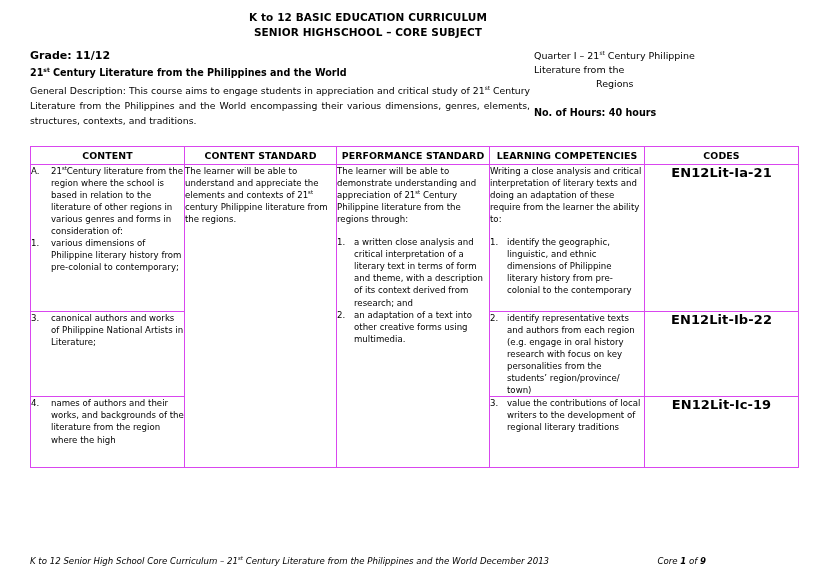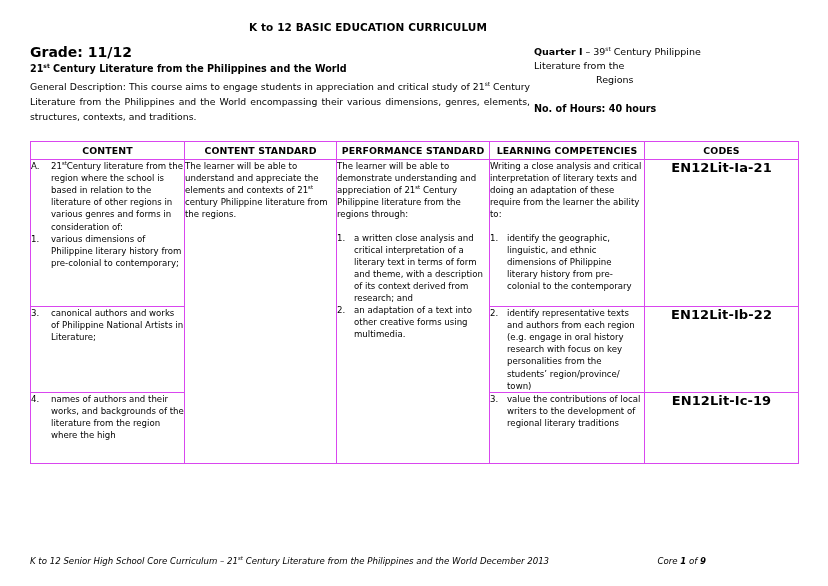--- a/index.html
+++ b/index.html
@@ -12,21 +12,21 @@
     height: 586px;
     font-family: "DejaVu Sans", "Liberation Sans", sans-serif;
     color: #000000;
     -webkit-font-smoothing: antialiased;
   }
   .page {
     position: relative;
     width: 736px;
     height: 586px;
     box-sizing: border-box;
-    padding: 20px 30px 0 30px;
+    padding: 10px 30px 0 30px;
   }
   sup {
     font-size: 0.62em;
     vertical-align: super;
     line-height: 0;
   }
 
   
   .doc-title {
     text-align: center;
@@ -40,42 +40,42 @@
   
   .header-wrap {
     display: flex;
     align-items: flex-start;
     margin-top: 10px;
   }
   .hdr-left  { width: 500px; flex: 0 0 500px; }
   .hdr-right { flex: 1 1 auto; padding-left: 4px; }
 
   .grade-line {
-    font-size: 14px;
+    font-size: 11px;
     font-weight: bold;
     line-height: 14px;
   }
   .course-title-line {
     font-size: 9.6px;
     font-weight: bold;
     line-height: 15px;
     margin-top: 2px;
   }
   .gen-desc {
     font-size: 9.3px;
     line-height: 15.2px;
     text-align: justify;
     margin-top: 3px;
   }
 
   .quarter-line {
     font-size: 9.5px;
     line-height: 14px;
   }
-  .quarter-line b { font-weight: bold; }
+  .quarter-line b { font-weight: normal; }
   .quarter-cont {
     font-size: 9.5px;
     line-height: 14px;
     padding-left: 62px;
   }
   .hours-line {
     font-size: 9.6px;
     font-weight: bold;
     line-height: 14px;
     margin-top: 15px;
@@ -153,34 +153,35 @@
   }
   .footer b { font-weight: bold; }
 </style>
 </head>
 <body>
 
 <div class="page">
 
   <div class="doc-title">
     <div>K to 12 BASIC EDUCATION CURRICULUM</div>
+    <div>SENIOR HIGHSCHOOL – CORE SUBJECT</div>
   </div>
 
   <div class="header-wrap">
 
     <div class="hdr-left">
       <div class="grade-line">Grade: 11/12</div>
 
       <div class="course-title-line"><span>21</span><sup>st</sup><span> Century Literature from the Philippines and the World</span></div>
 
       <div class="gen-desc"><span>General Description:</span><span> This course aims to engage students in appreciation and critical study of 21</span><sup>st</sup><span> Century Literature from the Philippines and the World encompassing their various dimensions, genres, elements, structures, contexts, and traditions.</span></div>
     </div>
 
     <div class="hdr-right">
-      <div class="quarter-line"><b>Quarter I</b><span> – 39</span><sup>st</sup><span> Century Philippine Literature from the</span></div>
+      <div class="quarter-line"><b>Quarter I</b><span> – 21</span><sup>st</sup><span> Century Philippine Literature from the</span></div>
       <div class="quarter-cont">Regions</div>
       <div class="hours-line">No. of Hours: 40 hours</div>
     </div>
 
   </div>
 
 
   <table class="curriculum">
     <colgroup>
       <col style="width:154px">

